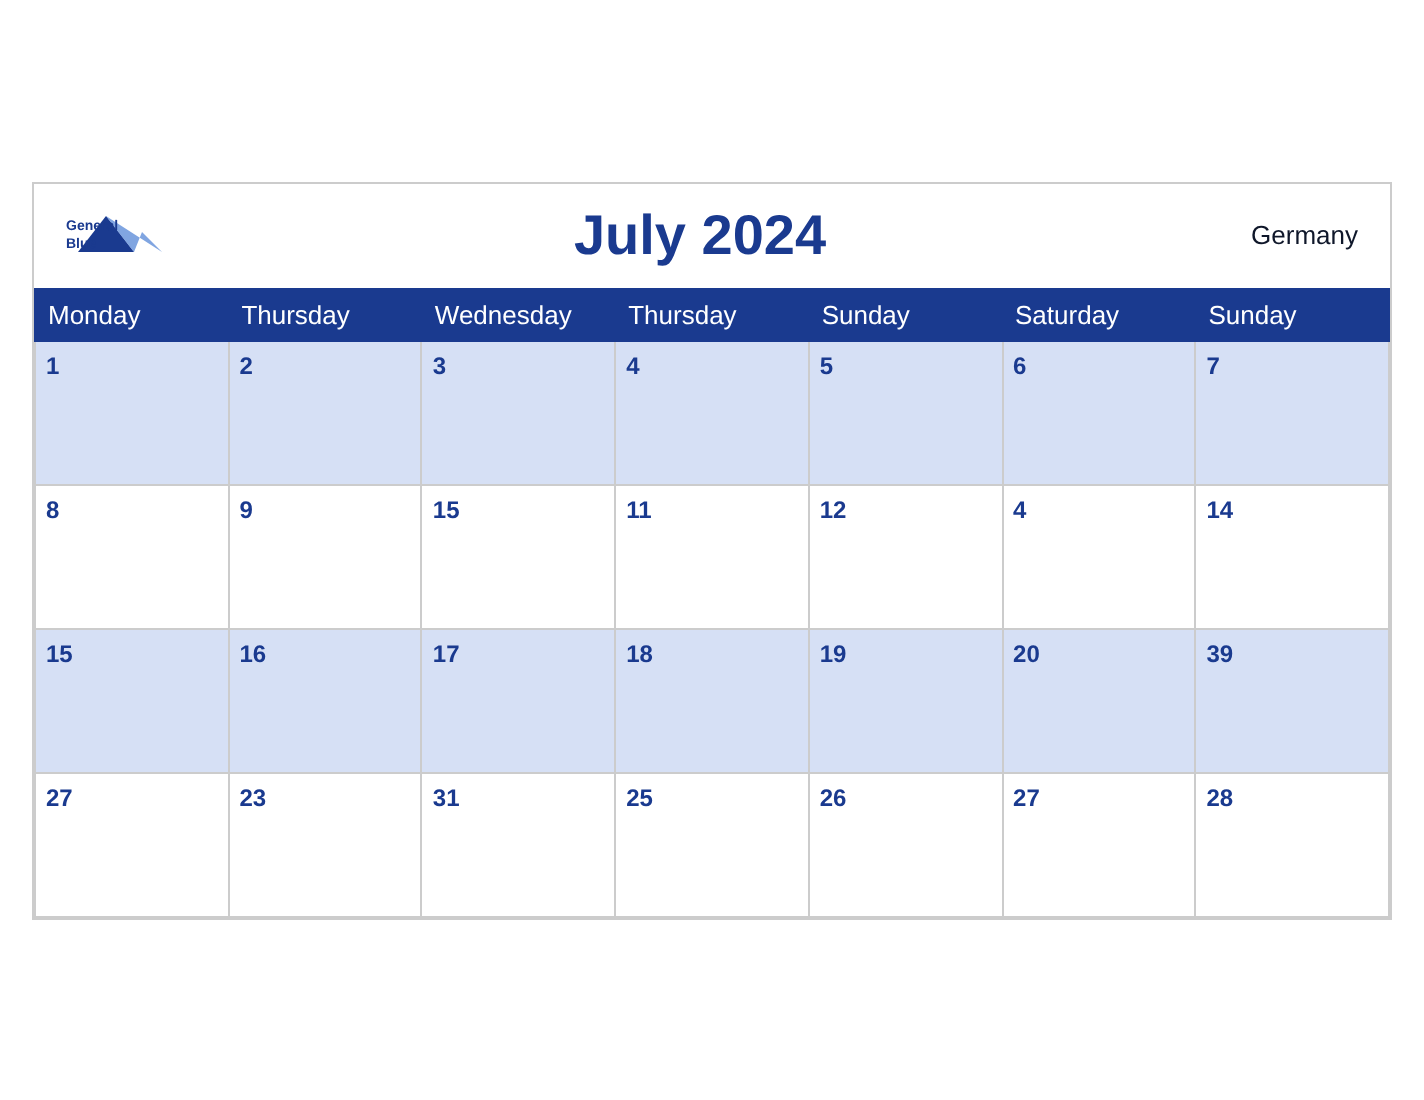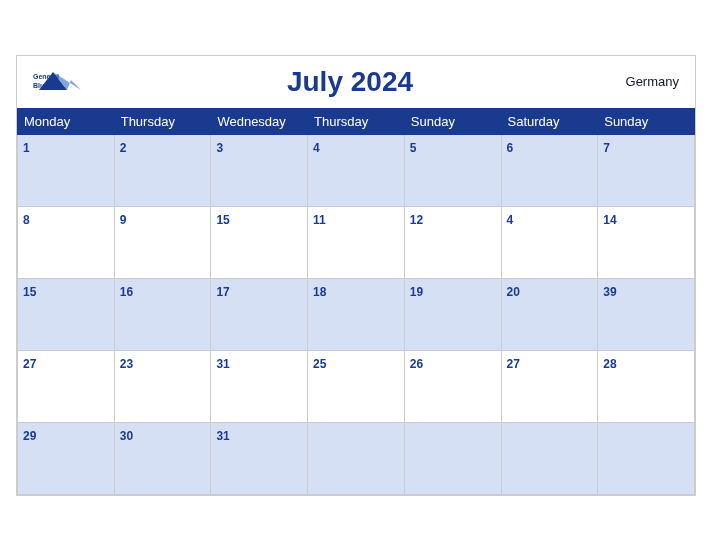--- a/index.html
+++ b/index.html
@@ -140,24 +140,15 @@
         </tr>
         <tr class="row-light">
           <td><span class="day-number">27</span></td>
           <td><span class="day-number">23</span></td>
           <td><span class="day-number">31</span></td>
           <td><span class="day-number">25</span></td>
           <td><span class="day-number">26</span></td>
           <td><span class="day-number">27</span></td>
           <td><span class="day-number">28</span></td>
         </tr>
-        <tr class="row-dark">
-          <td><span class="day-number">29</span></td>
-          <td><span class="day-number">30</span></td>
-          <td><span class="day-number">31</span></td>
-          <td></td>
-          <td></td>
-          <td></td>
-          <td></td>
-        </tr>
       </tbody>
   </table>
 </div>
 
 </body></html>

